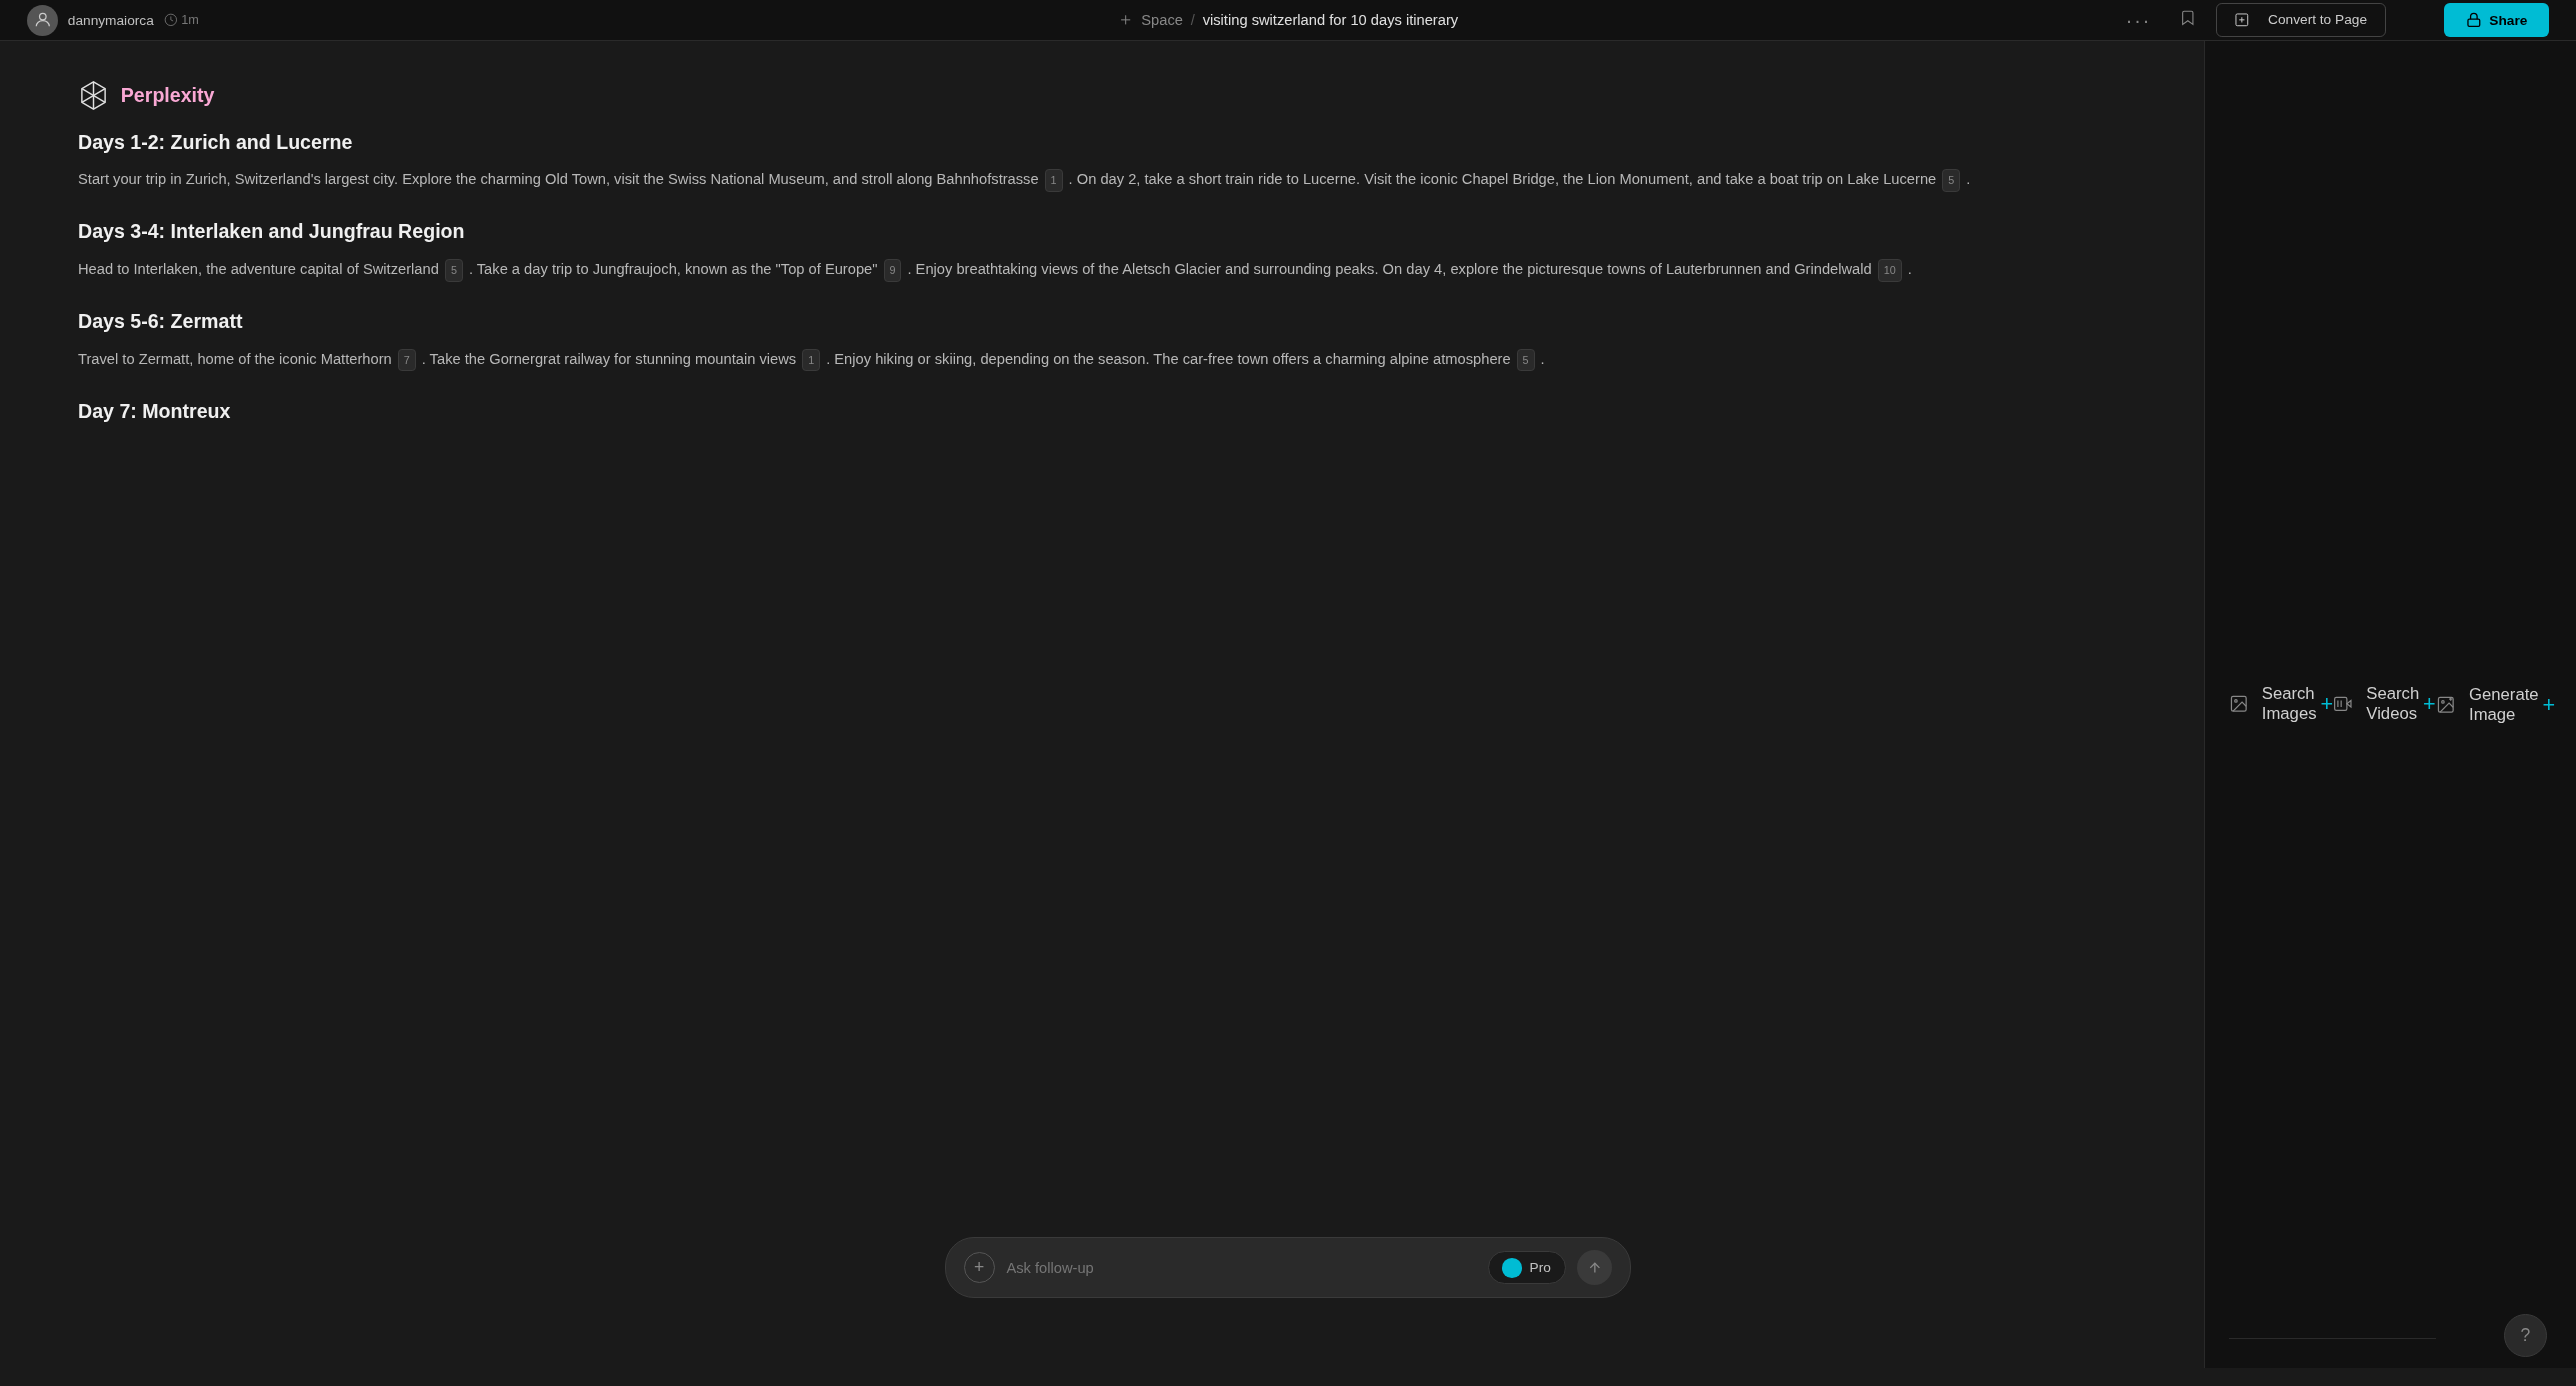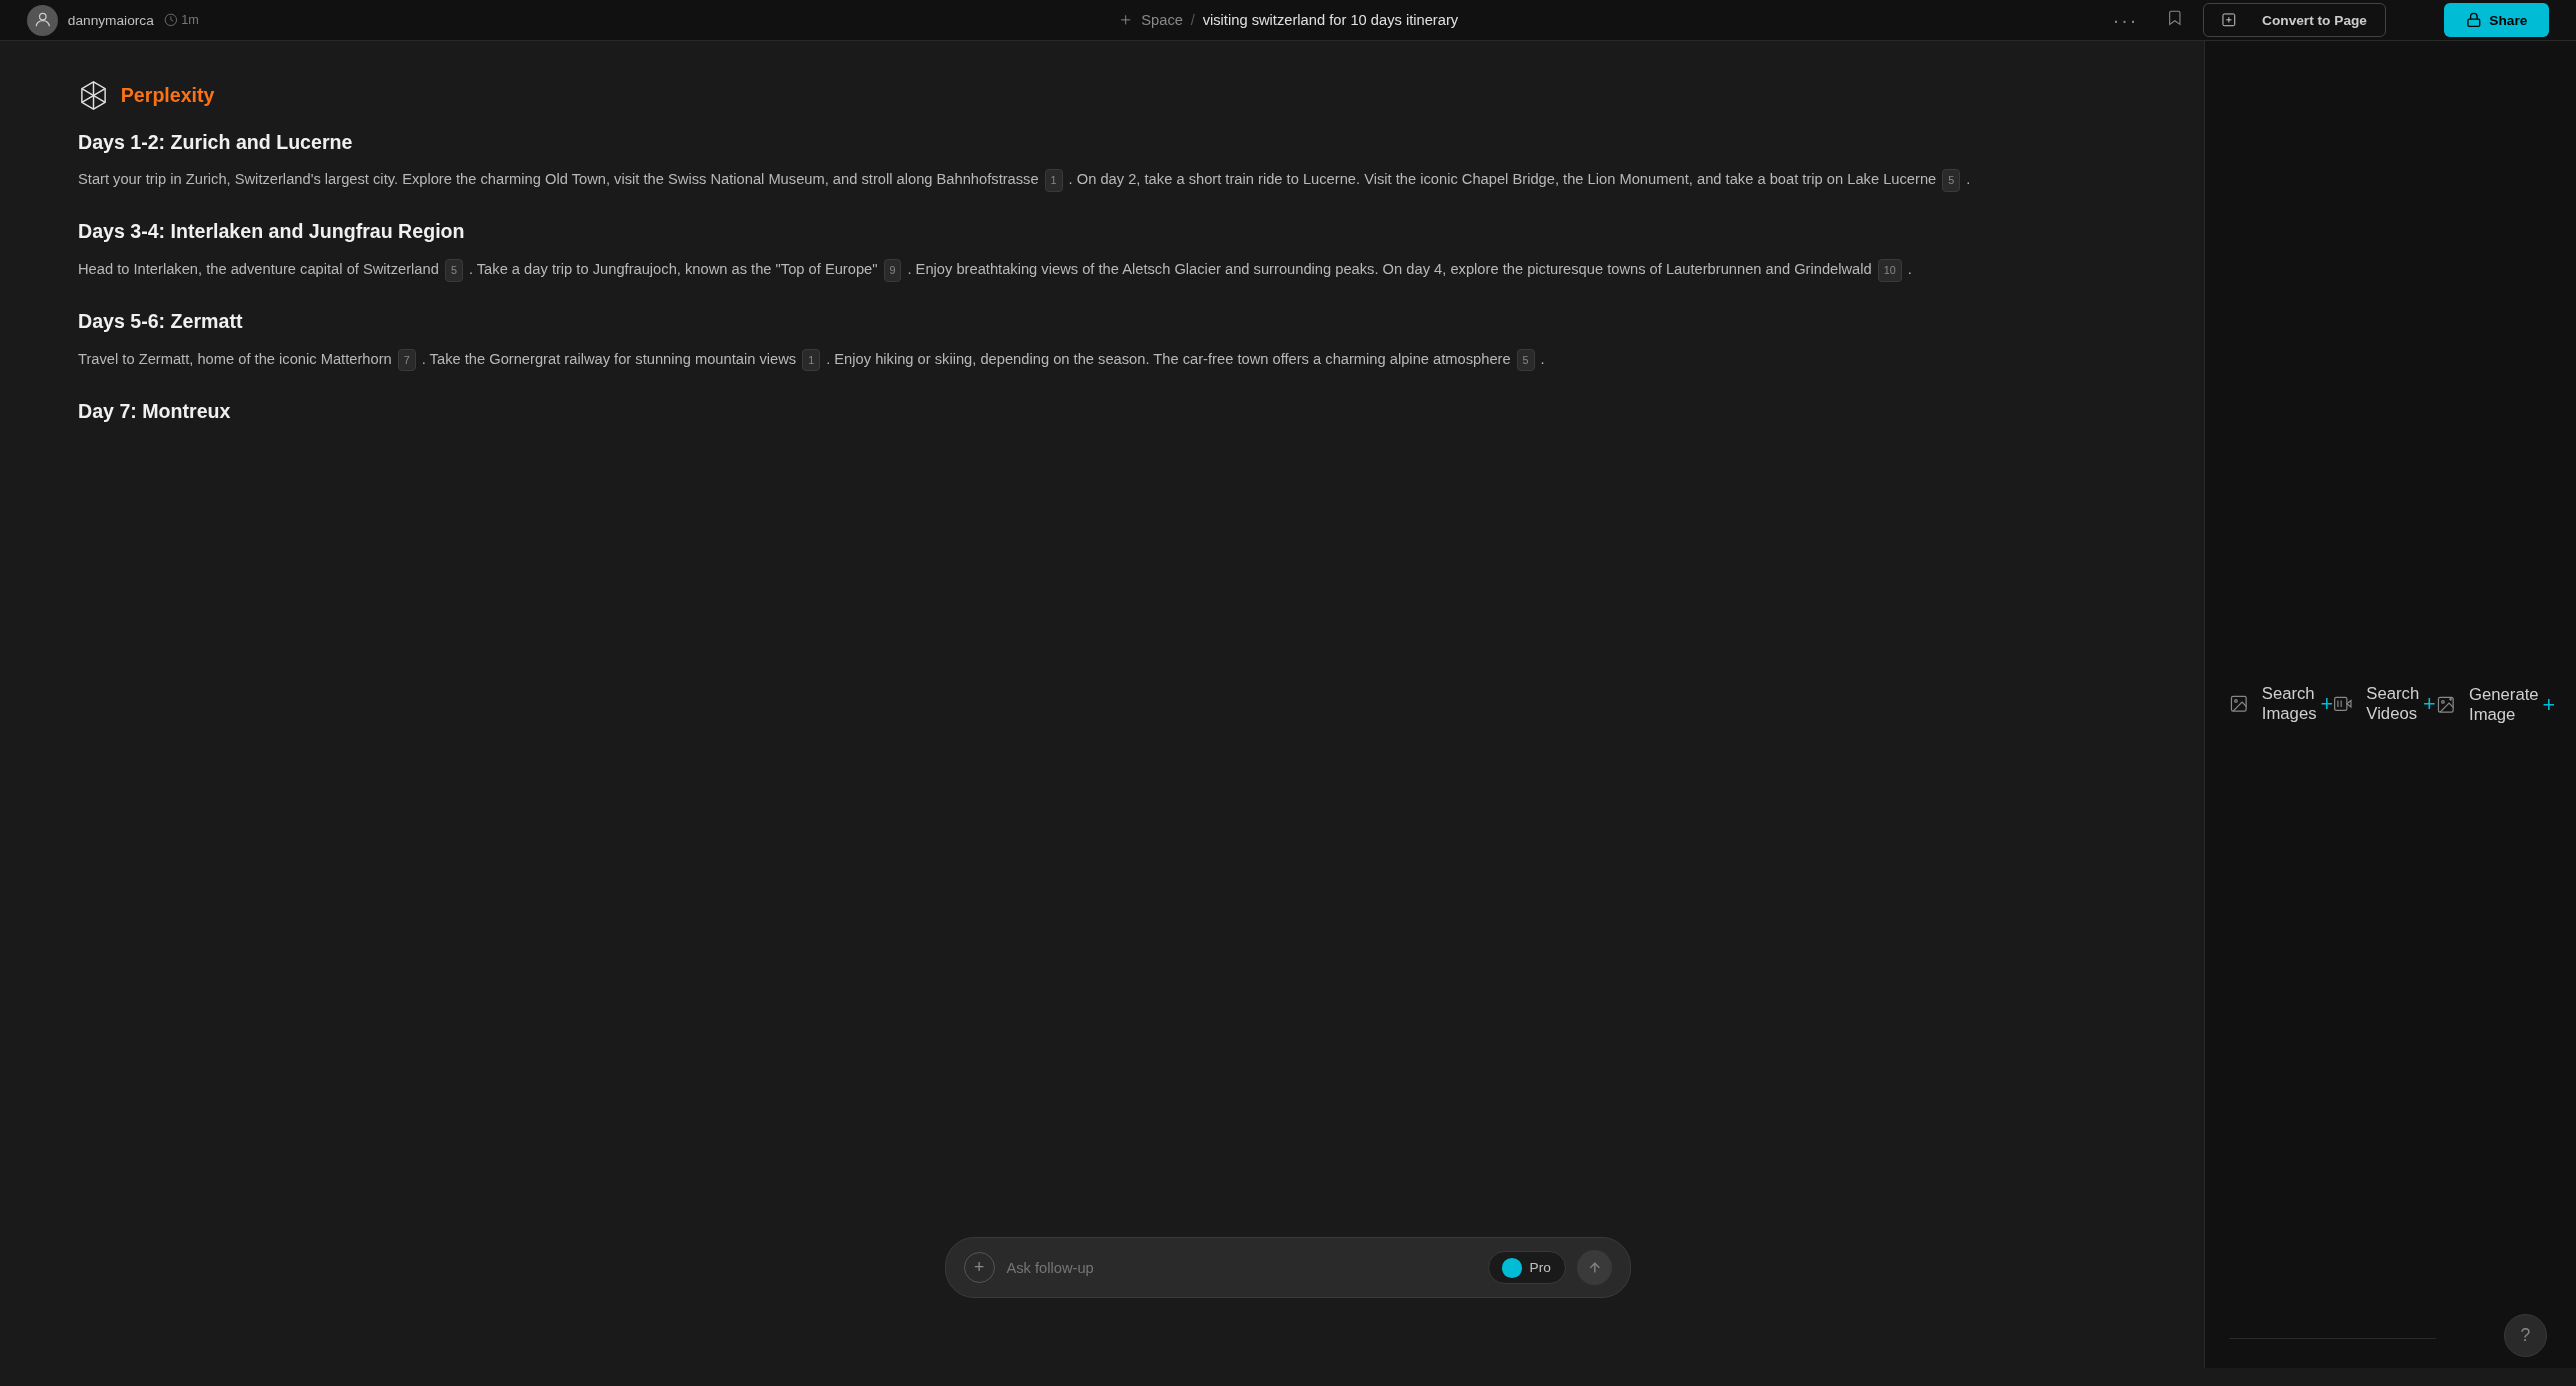--- a/index.html
+++ b/index.html
@@ -103,30 +103,29 @@
 
     .topbar-bookmark-btn {
       color: #888;
       font-size: 17.6px;
       cursor: pointer;
       padding: 3.9px;
     }
 
     .convert-btn {
       display: flex;
-      align-items: flex-end;
-      gap: 25px;
+      align-items: flex-start;
+      gap: 18px;
       background: transparent;
       border: 1px solid #444;
       color: #ccc;
       padding: 7.8px 17.6px;
       border-radius: 5.9px;
       cursor: pointer;
       font-size: 13.7px;
-      font-weight: bold;
     }
 
     .share-btn {
       display: flex;
       align-items: center;
       gap: 7.8px;
       background: #00bcd4;
       border: none;
       color: #000;
       padding: 8.8px 21.6px;
@@ -154,21 +153,21 @@
     .perplexity-header {
       display: flex;
       align-items: center;
       gap: 11.8px;
       margin-bottom: 19.6px;
     }
 
     .perplexity-title {
       font-size: 19.6px;
       font-weight: 600;
-      color: #f97316;
+      color: #f9a8d4;
     }
 
     .intro-text {
       color: #b0b0b0;
       font-size: 15.7px;
       margin-bottom: 31px;
       line-height: 1.6;
     }
 
     .section-heading {

